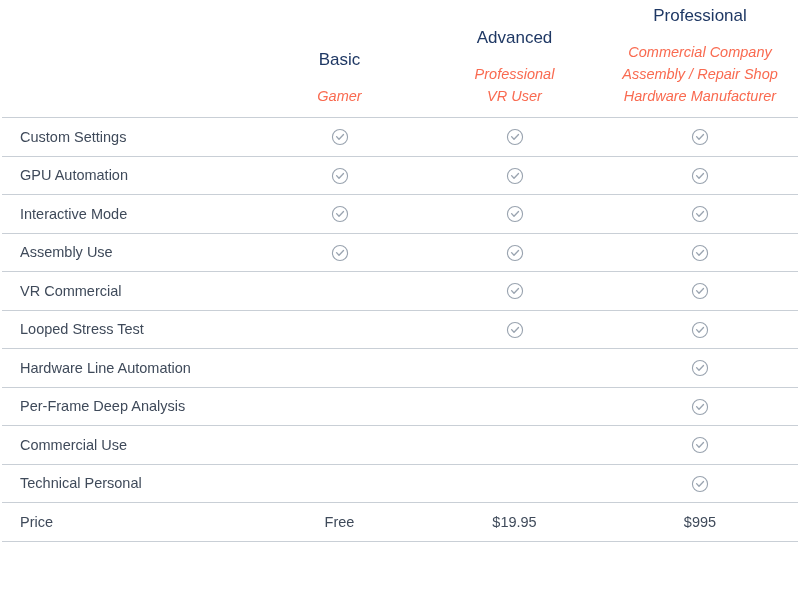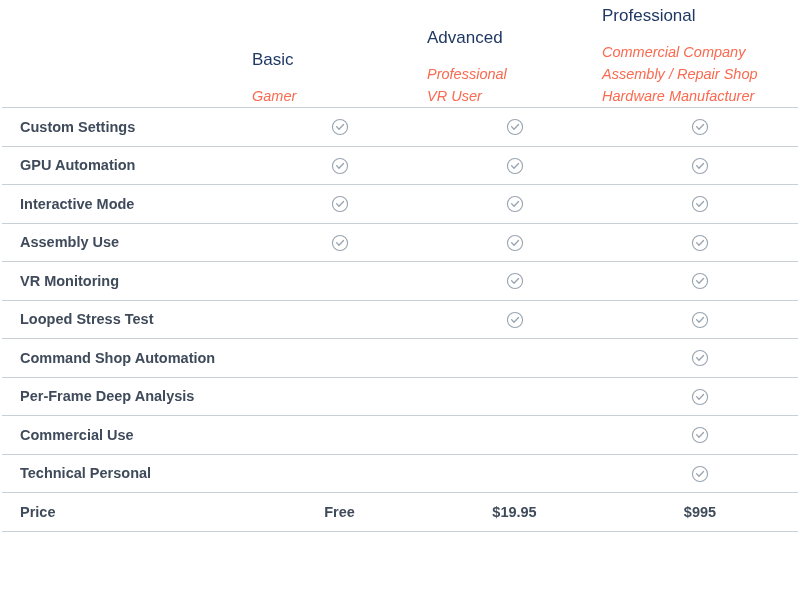--- a/index.html
+++ b/index.html
@@ -36,21 +36,22 @@
 
   
   thead td, thead th {
     border: 0;
     padding: 0;
     vertical-align: bottom;
     background: #ffffff;
   }
 
   .plan-head {
-    text-align: left;
+    text-align: center;
+    padding-bottom: 10px;
   }
 
   .plan-name {
     font-size: 17px;
     color: #1f3864;
     line-height: 22px;
     padding-top: 5px;
     display: block;
   }
 
@@ -60,21 +61,20 @@
     line-height: 22px;
     color: #f96a50;
     padding-top: 14px;
     font-style: italic;
   }
   .plan-audience .aud-line { display: block; }
 
   
   tbody tr {
     height: 37.5px;
-    font-weight: bold;
   }
   tbody td {
     border-top: 1px solid #c9cfd6;
     padding: 0;
     height: 37.5px;
     background: #ffffff;
   }
   tbody tr:last-child td {
     border-bottom: 1px solid #c9cfd6;
   }
@@ -202,21 +202,21 @@
           <td class="cell-mark"><span class="check-icon"><svg viewBox="0 0 20 20" xmlns="http://www.w3.org/2000/svg">
                 <circle cx="10" cy="10" r="8.4" fill="none" stroke="#9aa4b0" stroke-width="1.25"></circle>
                 <path d="M6.2 9.6 L8.9 12.5 L13.9 7.3" fill="none" stroke="#9aa4b0" stroke-width="1.5" stroke-linecap="round" stroke-linejoin="round"></path>
               </svg></span></td>
           <td class="cell-mark"><span class="check-icon"><svg viewBox="0 0 20 20" xmlns="http://www.w3.org/2000/svg">
                 <circle cx="10" cy="10" r="8.4" fill="none" stroke="#9aa4b0" stroke-width="1.25"></circle>
                 <path d="M6.2 9.6 L8.9 12.5 L13.9 7.3" fill="none" stroke="#9aa4b0" stroke-width="1.5" stroke-linecap="round" stroke-linejoin="round"></path>
               </svg></span></td>
         </tr>
         <tr>
-          <td class="feature-label">VR Monitoring</td>
+          <td class="feature-label">VR Commercial</td>
           <td class="cell-mark cell-empty"></td>
           <td class="cell-mark"><span class="check-icon"><svg viewBox="0 0 20 20" xmlns="http://www.w3.org/2000/svg">
                 <circle cx="10" cy="10" r="8.4" fill="none" stroke="#9aa4b0" stroke-width="1.25"></circle>
                 <path d="M6.2 9.6 L8.9 12.5 L13.9 7.3" fill="none" stroke="#9aa4b0" stroke-width="1.5" stroke-linecap="round" stroke-linejoin="round"></path>
               </svg></span></td>
           <td class="cell-mark"><span class="check-icon"><svg viewBox="0 0 20 20" xmlns="http://www.w3.org/2000/svg">
                 <circle cx="10" cy="10" r="8.4" fill="none" stroke="#9aa4b0" stroke-width="1.25"></circle>
                 <path d="M6.2 9.6 L8.9 12.5 L13.9 7.3" fill="none" stroke="#9aa4b0" stroke-width="1.5" stroke-linecap="round" stroke-linejoin="round"></path>
               </svg></span></td>
         </tr>
@@ -226,21 +226,21 @@
           <td class="cell-mark"><span class="check-icon"><svg viewBox="0 0 20 20" xmlns="http://www.w3.org/2000/svg">
                 <circle cx="10" cy="10" r="8.4" fill="none" stroke="#9aa4b0" stroke-width="1.25"></circle>
                 <path d="M6.2 9.6 L8.9 12.5 L13.9 7.3" fill="none" stroke="#9aa4b0" stroke-width="1.5" stroke-linecap="round" stroke-linejoin="round"></path>
               </svg></span></td>
           <td class="cell-mark"><span class="check-icon"><svg viewBox="0 0 20 20" xmlns="http://www.w3.org/2000/svg">
                 <circle cx="10" cy="10" r="8.4" fill="none" stroke="#9aa4b0" stroke-width="1.25"></circle>
                 <path d="M6.2 9.6 L8.9 12.5 L13.9 7.3" fill="none" stroke="#9aa4b0" stroke-width="1.5" stroke-linecap="round" stroke-linejoin="round"></path>
               </svg></span></td>
         </tr>
         <tr>
-          <td class="feature-label">Command Shop Automation</td>
+          <td class="feature-label">Hardware Line Automation</td>
           <td class="cell-mark cell-empty"></td>
           <td class="cell-mark cell-empty"></td>
           <td class="cell-mark"><span class="check-icon"><svg viewBox="0 0 20 20" xmlns="http://www.w3.org/2000/svg">
                 <circle cx="10" cy="10" r="8.4" fill="none" stroke="#9aa4b0" stroke-width="1.25"></circle>
                 <path d="M6.2 9.6 L8.9 12.5 L13.9 7.3" fill="none" stroke="#9aa4b0" stroke-width="1.5" stroke-linecap="round" stroke-linejoin="round"></path>
               </svg></span></td>
         </tr>
         <tr>
           <td class="feature-label">Per-Frame Deep Analysis</td>
           <td class="cell-mark cell-empty"></td>

